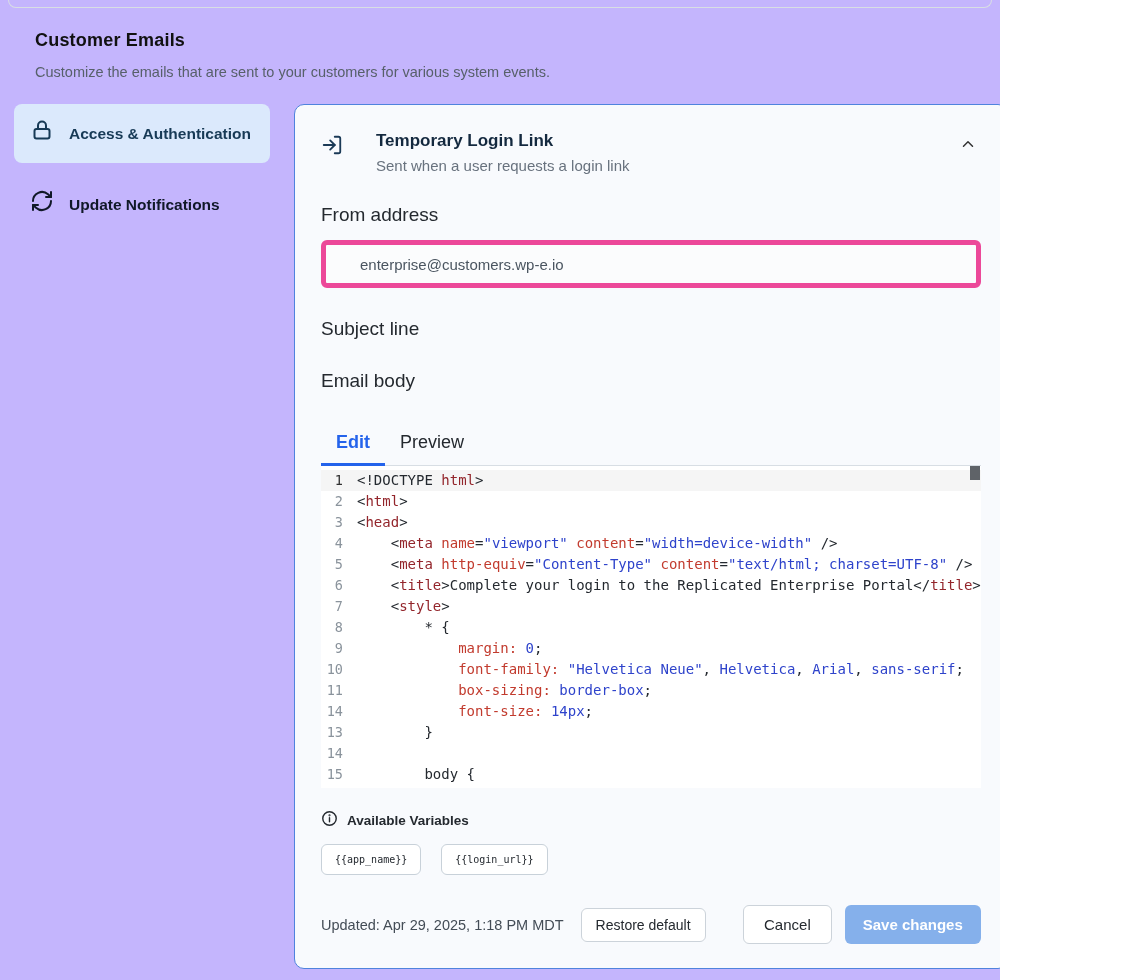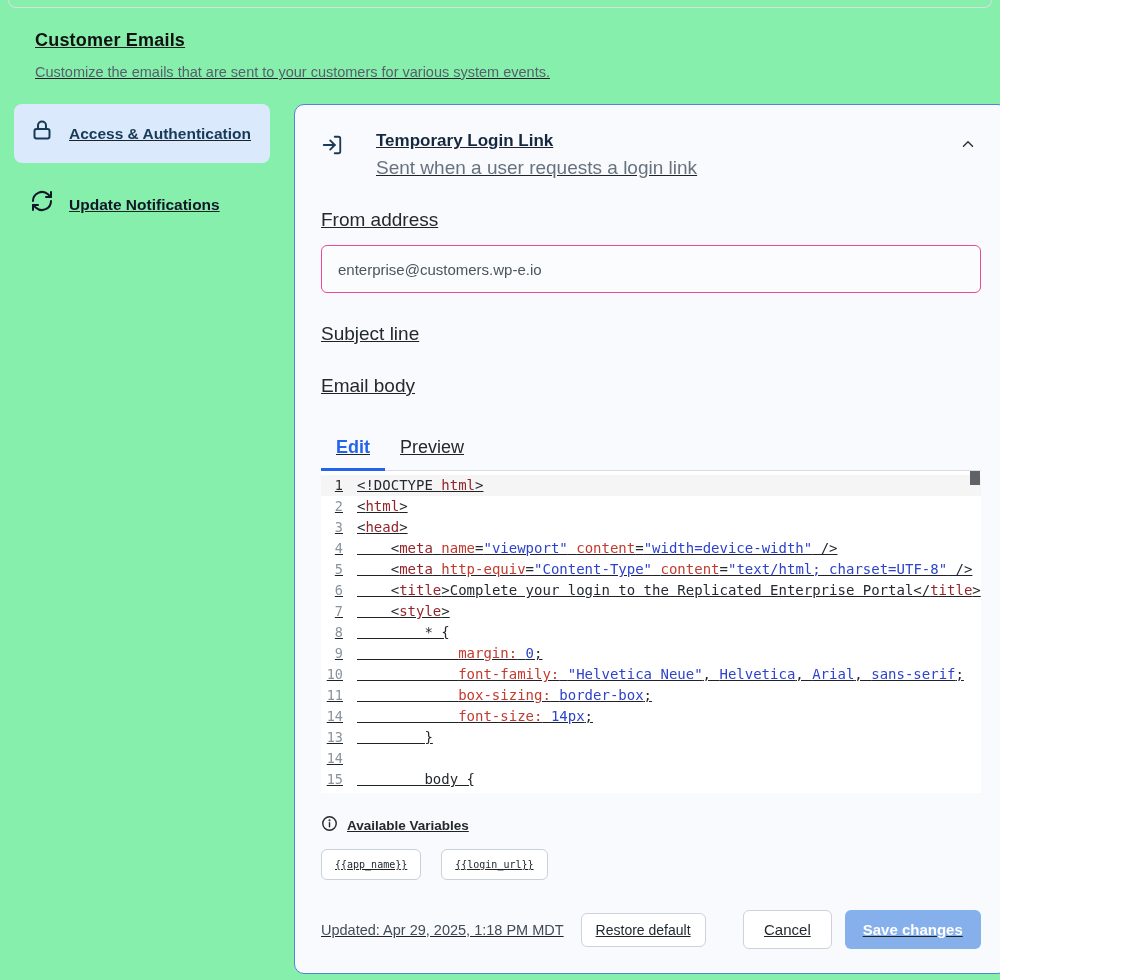--- a/index.html
+++ b/index.html
@@ -1,17 +1,17 @@
 <!DOCTYPE html>
 <html><head>
 <meta charset="utf-8">
 <style>
   * { margin:0; padding:0; box-sizing:border-box; }
   body { background:#fff; font-family:"Liberation Sans","DejaVu Sans",sans-serif; color:#1f2328; }
-  .page { position:relative; width:1000px; height:980px; background:#86efac; overflow:hidden;text-decoration:underline; }
+  .page { position:relative; width:1000px; height:980px; background:#c4b5fd; overflow:hidden; }
 
   .top-rule { position:absolute; top:0; left:8px; right:8px; height:8px;
     border:1px solid #d8dee4; border-top:none; border-radius:0 0 10px 10px; }
 
   .page-header { padding:30px 35px 0 35px; }
   .page-title { font-size:18px; font-weight:700; color:#111; letter-spacing:.2px; }
   .page-subtitle { margin-top:13px; font-size:14.5px; color:#57606a; }
 
   .content { display:flex; align-items:flex-start; margin:24px 21px 0 14px; gap:24px; }
 
@@ -23,26 +23,26 @@
   .side-item.inactive { color:#101828; margin-top:10px; padding:16px; }
   .side-item svg { flex:0 0 auto; }
 
   
   .card { flex:1; border:1px solid #4f83dd; border-radius:10px; background:#f8fafd;
     padding:26px 26px 24px 26px; min-height:843px; }
 
   .card-head { display:flex; align-items:flex-start; gap:33px; }
   .card-head-icon { margin-top:3px; color:#1b3a57; }
   .card-title { font-size:17px; font-weight:700; color:#14293f; }
-  .card-subtitle { margin-top:6px; font-size:19px; color:#68727e; }
+  .card-subtitle { margin-top:6px; font-size:15px; color:#68727e; }
   .collapse-btn { margin-left:auto; background:none; border:none; cursor:pointer; color:#333; padding:4px; }
 
   .field-label { margin:30px 0 14px 0; font-size:19px; color:#24292f; }
-  .text-input { width:100%; height:48px; border:1px solid #ec4899; border-radius:6px; background:#fbfcfd;
-    padding:0 16px; font-size:15px; color:#4a5560; font-family:"Liberation Sans","DejaVu Sans",sans-serif; }
+  .text-input { width:100%; height:48px; border:5px solid #ec4899; border-radius:6px; background:#fbfcfd;
+    padding:0 34px; font-size:15px; color:#4a5560; font-family:"Liberation Sans","DejaVu Sans",sans-serif; }
 
   
   .tabs { display:flex; margin-top:30px; border-bottom:1px solid #d8dee4; }
   .tab { background:none; border:none; cursor:pointer; padding:10px 15px 12px 15px; font-size:18px;
     color:#24292f; font-family:inherit; position:relative; }
   .tab.active { color:#2463eb; font-weight:600; }
   .tab.active::after { content:""; position:absolute; left:0; right:0; bottom:-1px; height:3px; background:#2463eb; }
 
   
   .editor { position:relative; background:#fff; height:322px; overflow:hidden; padding-top:4px;

